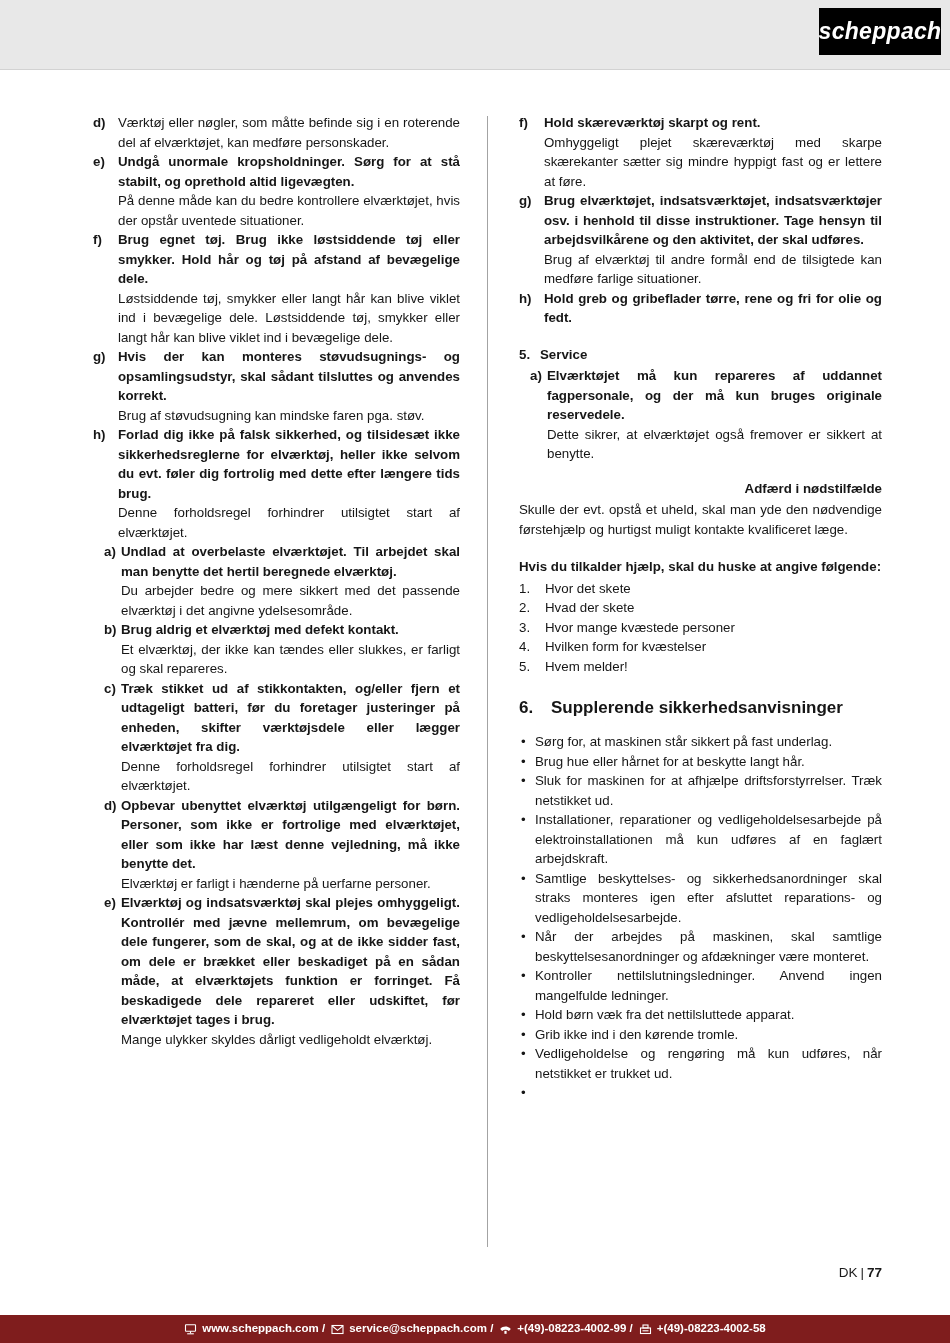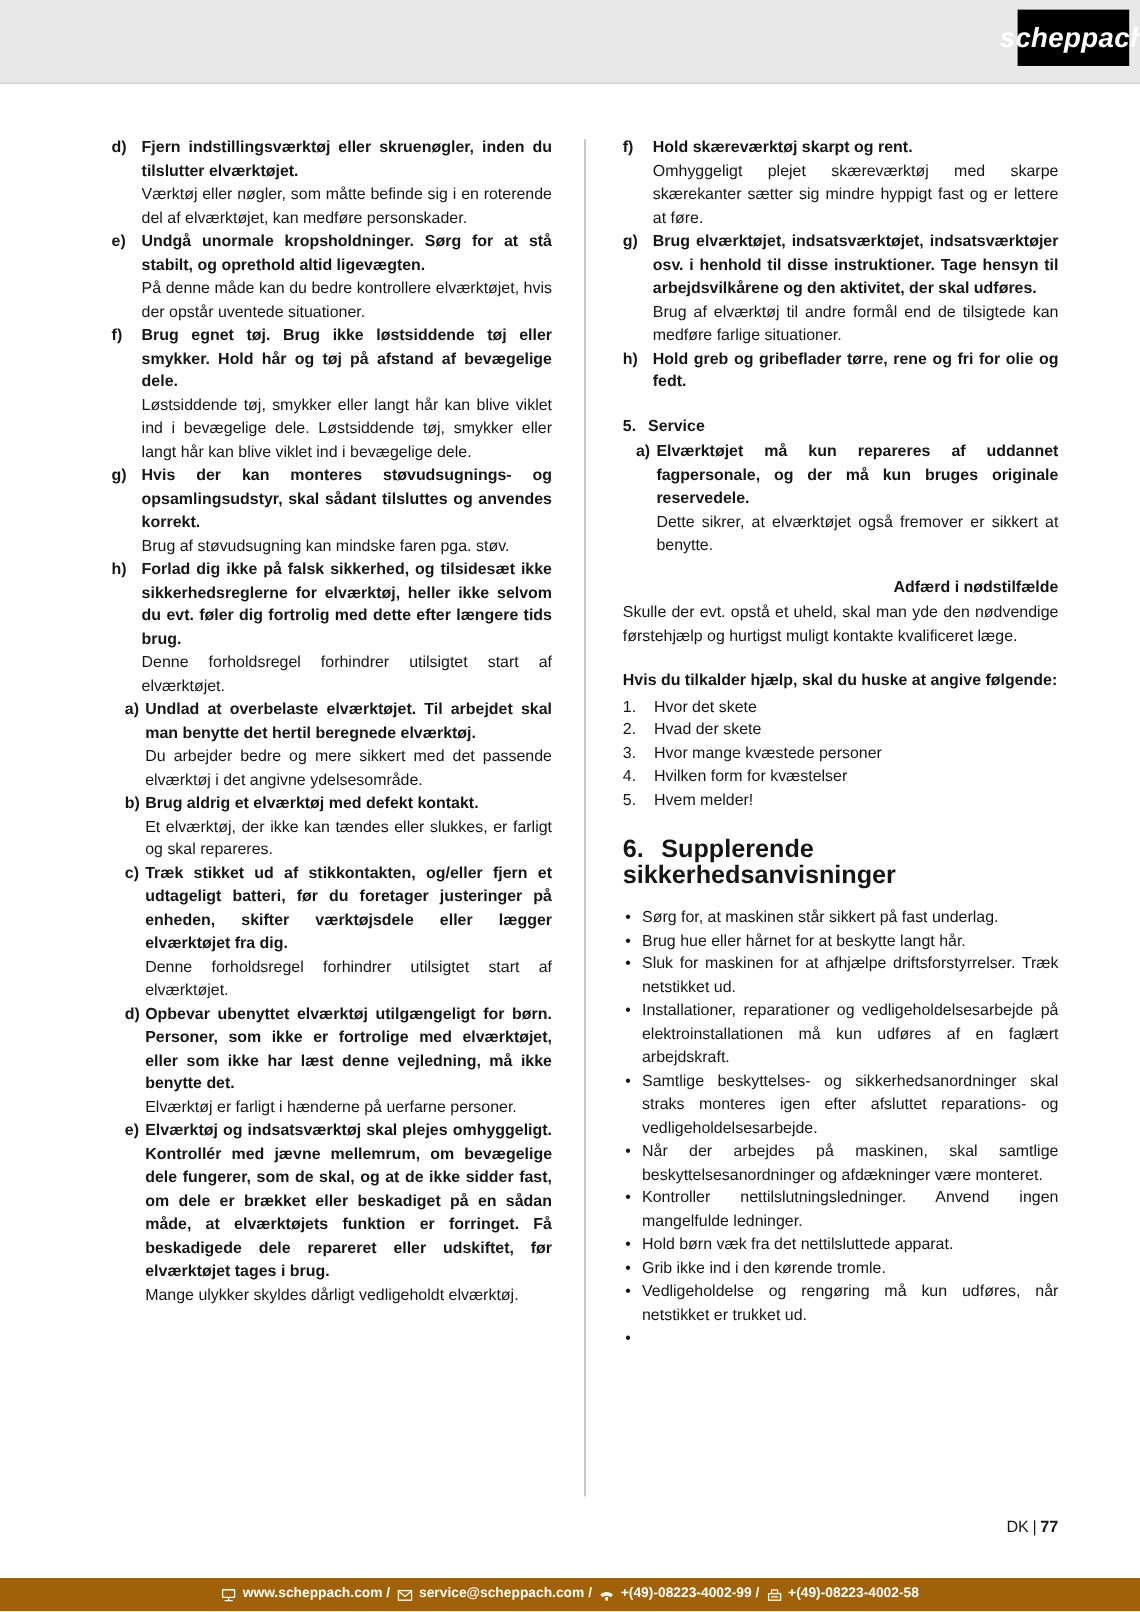--- a/index.html
+++ b/index.html
@@ -1,21 +1,21 @@
 <!DOCTYPE html>
 <html><head>
 <meta charset="utf-8">
 <style>
   html,body{margin:0;padding:0;background:#ffffff;}
   .page{position:relative;width:950px;height:1343px;background:#ffffff;overflow:hidden;
         font-family:"Liberation Sans",sans-serif;color:#161616;font-size:13.3px;line-height:19.5px;}
 
   
   .band{position:absolute;top:0;left:0;width:100%;height:69px;background:#e8e8e8;border-bottom:1px solid #d2d2d2;}
-  .logo{position:absolute;top:8px;right:9px;width:93px;height:47px;background:#000;
+  .logo{position:absolute;top:8px;right:9px;width:122px;height:47px;background:#000;
         display:flex;align-items:center;justify-content:center;}
   .logo-text{color:#fff;font-weight:bold;font-style:italic;font-size:23px;letter-spacing:.3px;}
 
   
   .content{position:absolute;top:113px;left:93px;width:789px;display:flex;align-items:flex-start;}
   .col{text-align:justify;}
   .col-left{width:367px;}
   .col-right{width:363px;}
   .divider{width:1px;height:1131px;background:#a3a3a3;margin:3px 31px 0 27px;flex:none;}
 
@@ -29,33 +29,33 @@
   
   .sec{font-weight:bold;margin:17px 0 2px;text-align:left;}
   .secnum{display:inline-block;width:21px;}
   .subhead{font-weight:bold;margin:15px 0 2px;text-align:right;}
   .para{margin:0;text-align:justify;}
   .help-title{font-weight:bold;margin:18px 0 2px;text-align:justify;}
 
   .numitem{position:relative;padding-left:26px;text-align:left;}
   .numlbl{position:absolute;left:0;top:0;}
 
-  .bigsec{font-size:21px;line-height:22px;font-weight:bold;margin:21px 0 13px;text-align:left;}
+  .bigsec{font-size:17px;line-height:22px;font-weight:bold;margin:21px 0 13px;text-align:left;}
   .bignum{display:inline-block;width:32px;}
 
   .bullet{position:relative;padding-left:16px;text-align:justify;}
   .blt{position:absolute;left:2px;top:0;}
 
   
   .pagenum{position:absolute;right:68px;bottom:61px;font-size:13.5px;color:#1a1a1a;padding-left:12px;}
   .pagenum .bar{padding:0 3px;}
   .pagenum .num{font-weight:bold;}
 
   
-  .footbar{position:absolute;left:0;bottom:0;width:100%;height:28px;background:#a16207;color:#fff;
+  .footbar{position:absolute;left:0;bottom:0;width:100%;height:28px;background:#7f1d1d;color:#fff;
            display:flex;align-items:center;justify-content:center;font-size:11.5px;font-weight:bold;}
   .seg{display:flex;align-items:center;margin:0 3px;white-space:nowrap;}
   .seg svg{margin-right:5px;display:block;}
 </style>
 </head>
 <body>
 
 <div class="page">
 
   <div class="band">
@@ -64,21 +64,20 @@
     </div>
   </div>
 
   <div class="content">
 
     <div class="col col-left">
       <div>
 
           <div class="item">
             <span class="lbl">d)</span>
-            <span class="b">Fjern indstillingsværktøj eller skruenøgler, inden du tilslutter elværktøjet.</span>
             <span class="n">Værktøj eller nøgler, som måtte befinde sig i en roterende del af elværktøjet, kan medføre personskader.</span>
           </div>
 
           <div class="item">
             <span class="lbl">e)</span>
             <span class="b">Undgå unormale kropsholdninger. Sørg for at stå stabilt, og oprethold altid ligevægten.</span>
             <span class="n">På denne måde kan du bedre kontrollere elværktøjet, hvis der opstår uventede situationer.</span>
           </div>
 
           <div class="item">

